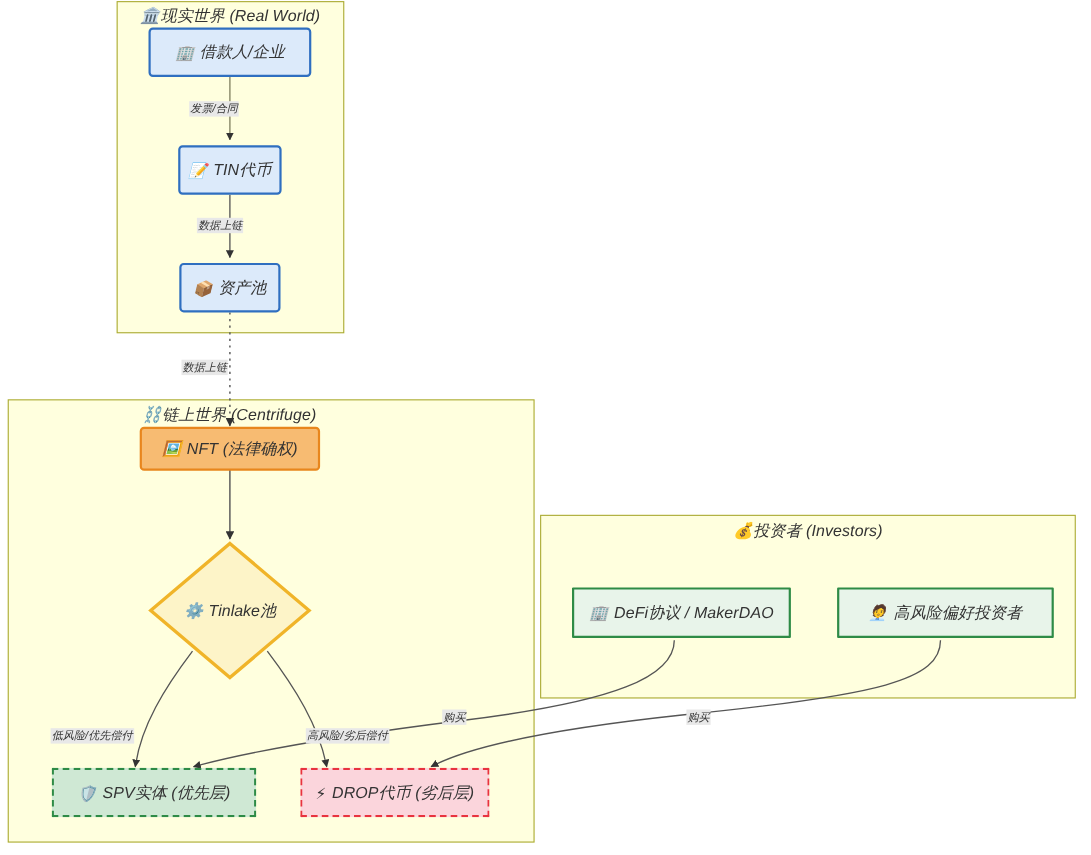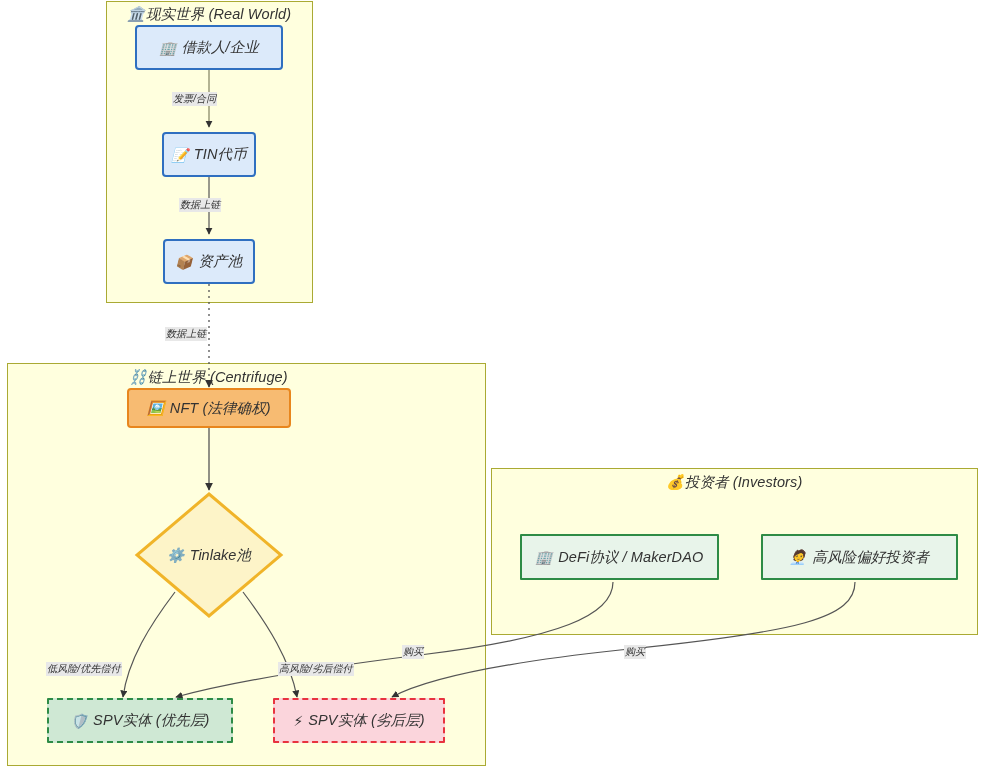--- a/index.html
+++ b/index.html
@@ -209,21 +209,21 @@
     </div>
   </div>
 
   <div class="node node-green-dashed" style="left:47px; top:698px; width:186px; height:45px;">
     <span class="ico">🛡️</span>
       <span>SPV实体 (优先层)</span>
   </div>
 
   <div class="node node-red-dashed" style="left:273px; top:698px; width:172px; height:45px;">
     <span class="ico">⚡</span>
-      <span>SPV实体 (劣后层)</span>
+      <span>DROP代币 (劣后层)</span>
   </div>
 
   <div class="node node-green-solid" style="left:520px; top:534px; width:199px; height:46px;">
     <span class="ico">🏢</span>
       <span>DeFi协议 / MakerDAO</span>
   </div>
 
   <div class="node node-green-solid" style="left:761px; top:534px; width:197px; height:46px;">
     <span class="ico">🧑‍💼</span>
       <span>高风险偏好投资者</span>

